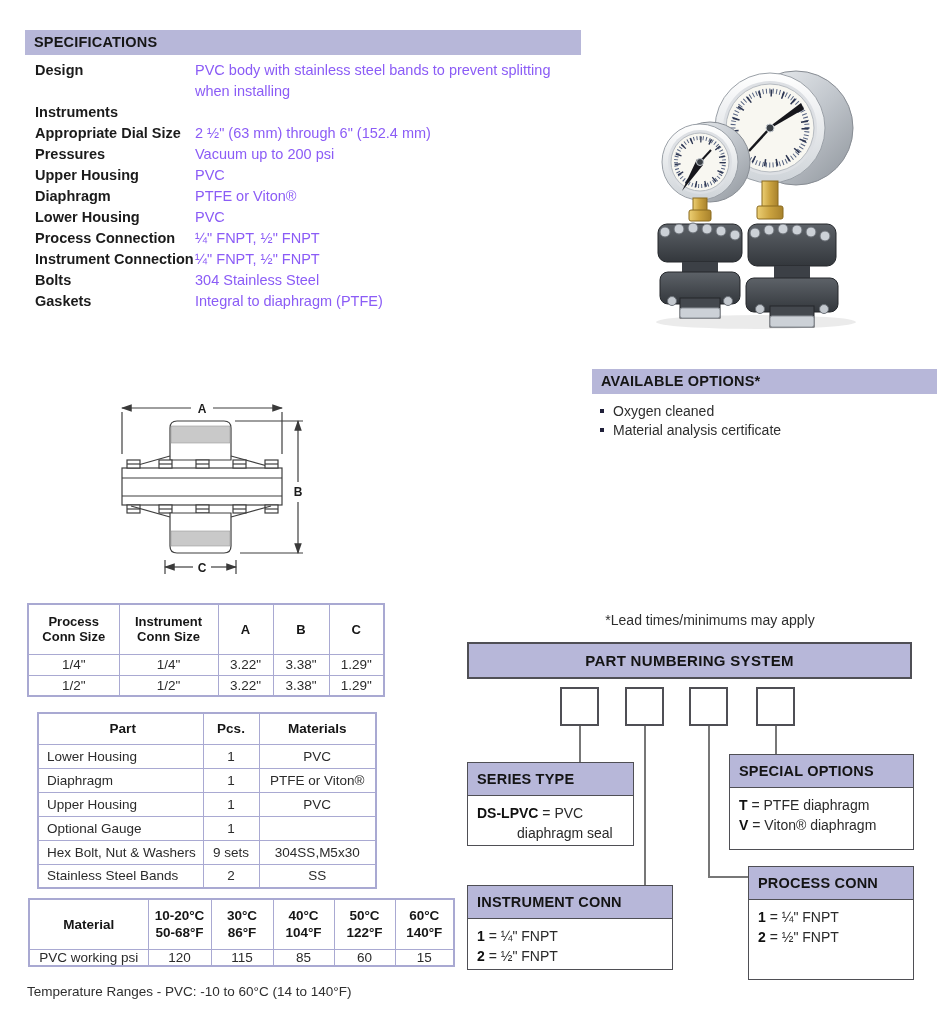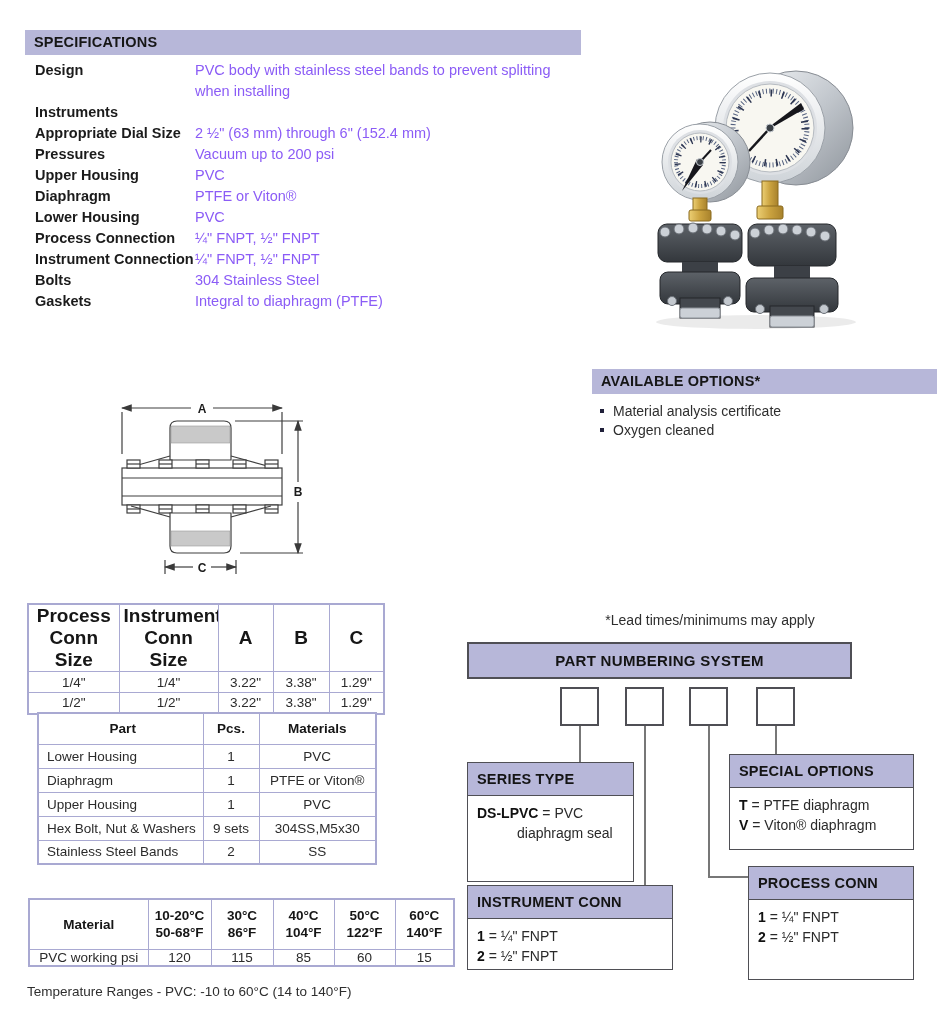--- a/index.html
+++ b/index.html
@@ -29,36 +29,36 @@
   .options-list{position:absolute;left:600px;top:402px;width:330px;}
   .option-item{display:flex;align-items:baseline;font-size:14px;line-height:19px;color:#2e2e2e;}
   .bullet{flex:0 0 4px;width:4px;height:4px;background:#20203a;margin-right:9px;position:relative;top:-3px;}
 
   
   table{border-collapse:collapse;position:absolute;table-layout:fixed;background:#fff;}
   th,td{border:1px solid var(--table_border);font-size:13.5px;color:#2b2b2b;text-align:center;vertical-align:middle;padding:0 4px;overflow:hidden;white-space:nowrap;}
   th{font-weight:bold;color:#161616;}
   .tbl{border:2px solid var(--table_border);}
   .tbl-dim{left:27px;top:603px;width:357px;}
-  .tbl-dim th{height:50px;font-size:19px;margin-left:19px;}
+  .tbl-dim th{height:50px;font-size:13px;margin-left:19px;}
   .tbl-dim td{height:21px;}
   .tbl-parts{left:37px;top:712px;width:338px;}
   .tbl-parts th{height:31px;text-align:center;padding-left:8px;}
   .tbl-parts th.c, .tbl-parts td.c{text-align:center;padding-left:4px;}
   .tbl-parts td{height:24px;text-align:left;padding-left:8px;}
   .tbl-temp{left:28px;top:898px;width:426px;}
   .tbl-temp th{height:50px;}
   .tbl-temp th span{display:block;line-height:17px;}
   .tbl-temp td{height:16px;}
 
   .footer-note{position:absolute;left:27px;top:984px;font-size:13.5px;color:#2e2e2e;}
 
   
   .lead-note{position:absolute;left:560px;top:612px;width:300px;text-align:center;font-size:14px;color:#2e2e2e;}
-  .pns-bar{position:absolute;left:467px;top:642px;width:385px;height:37px;background:var(--header_bar);border:2px solid var(--box_border);font-weight:bold;font-size:15px;color:#141414;text-align:center;line-height:33px;letter-spacing:.3px;}
+  .pns-bar{position:absolute;left:467px;top:642px;width:445px;height:37px;background:var(--header_bar);border:2px solid var(--box_border);font-weight:bold;font-size:15px;color:#141414;text-align:center;line-height:33px;letter-spacing:.3px;}
   .digit-box{position:absolute;width:39px;height:39px;border:2px solid var(--box_border);background:#fff;top:687px;}
   .cline{position:absolute;background:var(--line);}
   .pn-box{position:absolute;border:1.5px solid var(--box_border);background:#fff;}
   .pn-box .pn-head{background:var(--header_bar);border-bottom:1.5px solid var(--box_border);font-weight:bold;font-size:14.5px;color:#141414;padding:8px 0 8px 9px;letter-spacing:.2px;}
   .pn-box .pn-body{padding:7px 8px 6px 9px;font-size:14px;line-height:20px;color:#2a2a2a;}
   .pn-entry .code{font-weight:bold;color:#111;}
   .pn-entry.indent{padding-left:40px;}
 
   svg text{font-family:"Liberation Sans", sans-serif;}
 </style>
@@ -196,25 +196,25 @@
       <circle cx="100" cy="291" r="4.5" fill="#c4c9cf" stroke="#6b7077"></circle>
       <rect x="52" y="288" width="40" height="20" fill="#44484e" stroke="#24272b"></rect>
       <rect x="52" y="298" width="40" height="10" rx="2" fill="#ccd1d7" stroke="#8b9097"></rect>
     </g>
   </svg>
 
   <div class="bar bar-options">AVAILABLE OPTIONS*</div>
   <div class="options-list">
     <div class="option-item">
         <span class="bullet"></span>
-        <span>Material analysis certificate</span>
+        <span>Oxygen cleaned</span>
       </div>
     <div class="option-item">
         <span class="bullet"></span>
-        <span>Oxygen cleaned</span>
+        <span>Material analysis certificate</span>
       </div>
   </div>
 
   <svg style="position:absolute;left:95px;top:392px;" width="245" height="200" viewBox="0 0 245 200">
     <defs>
       <marker id="ah" viewBox="0 0 10 10" refX="9" refY="5" markerWidth="9" markerHeight="9" orient="auto-start-reverse">
         <path d="M0,1.5 L10,5 L0,8.5 Z" fill="#3a3a3a"></path>
       </marker>
     </defs>
     <g stroke="#3f3f3f" stroke-width="1.2" fill="none">
@@ -335,20 +335,25 @@
         </tr>
     <tr>
           <td>Diaphragm</td>
           <td class="c">1</td>
           <td class="c">PTFE or Viton®</td>
         </tr>
     <tr>
           <td>Upper Housing</td>
           <td class="c">1</td>
           <td class="c">PVC</td>
+        </tr>
+    <tr>
+          <td>Optional Gauge</td>
+          <td class="c">1</td>
+          <td class="c"></td>
         </tr>
     <tr>
           <td>Hex Bolt, Nut &amp; Washers</td>
           <td class="c">9 sets</td>
           <td class="c">304SS,M5x30</td>
         </tr>
     <tr>
           <td>Stainless Steel Bands</td>
           <td class="c">2</td>
           <td class="c">SS</td>
@@ -409,21 +414,21 @@
   <div class="digit-box" style="left:625px;"></div>
   <div class="digit-box" style="left:689px;"></div>
   <div class="digit-box" style="left:756px;"></div>
 
   <div class="cline" style="left:579px;top:726px;width:1.5px;height:37px;"></div>
   <div class="cline" style="left:644px;top:726px;width:1.5px;height:160px;"></div>
   <div class="cline" style="left:708px;top:726px;width:1.5px;height:151px;"></div>
   <div class="cline" style="left:708px;top:876px;width:41px;height:1.5px;"></div>
   <div class="cline" style="left:775px;top:726px;width:1.5px;height:29px;"></div>
 
-  <div class="pn-box" style="left:467px;top:762px;width:167px;height:120px;">
+  <div class="pn-box" style="left:467px;top:762px;width:167px;height:84px;">
     <div class="pn-head">SERIES TYPE</div>
     <div class="pn-body">
       <div class="pn-entry"><span class="code">DS-LPVC</span> <span>= PVC</span></div>
       <div class="pn-entry indent"><span class="code"></span><span>diaphragm seal</span></div>
     </div>
   </div>
 
   <div class="pn-box" style="left:729px;top:754px;width:185px;height:96px;">
     <div class="pn-head">SPECIAL OPTIONS</div>
     <div class="pn-body">

